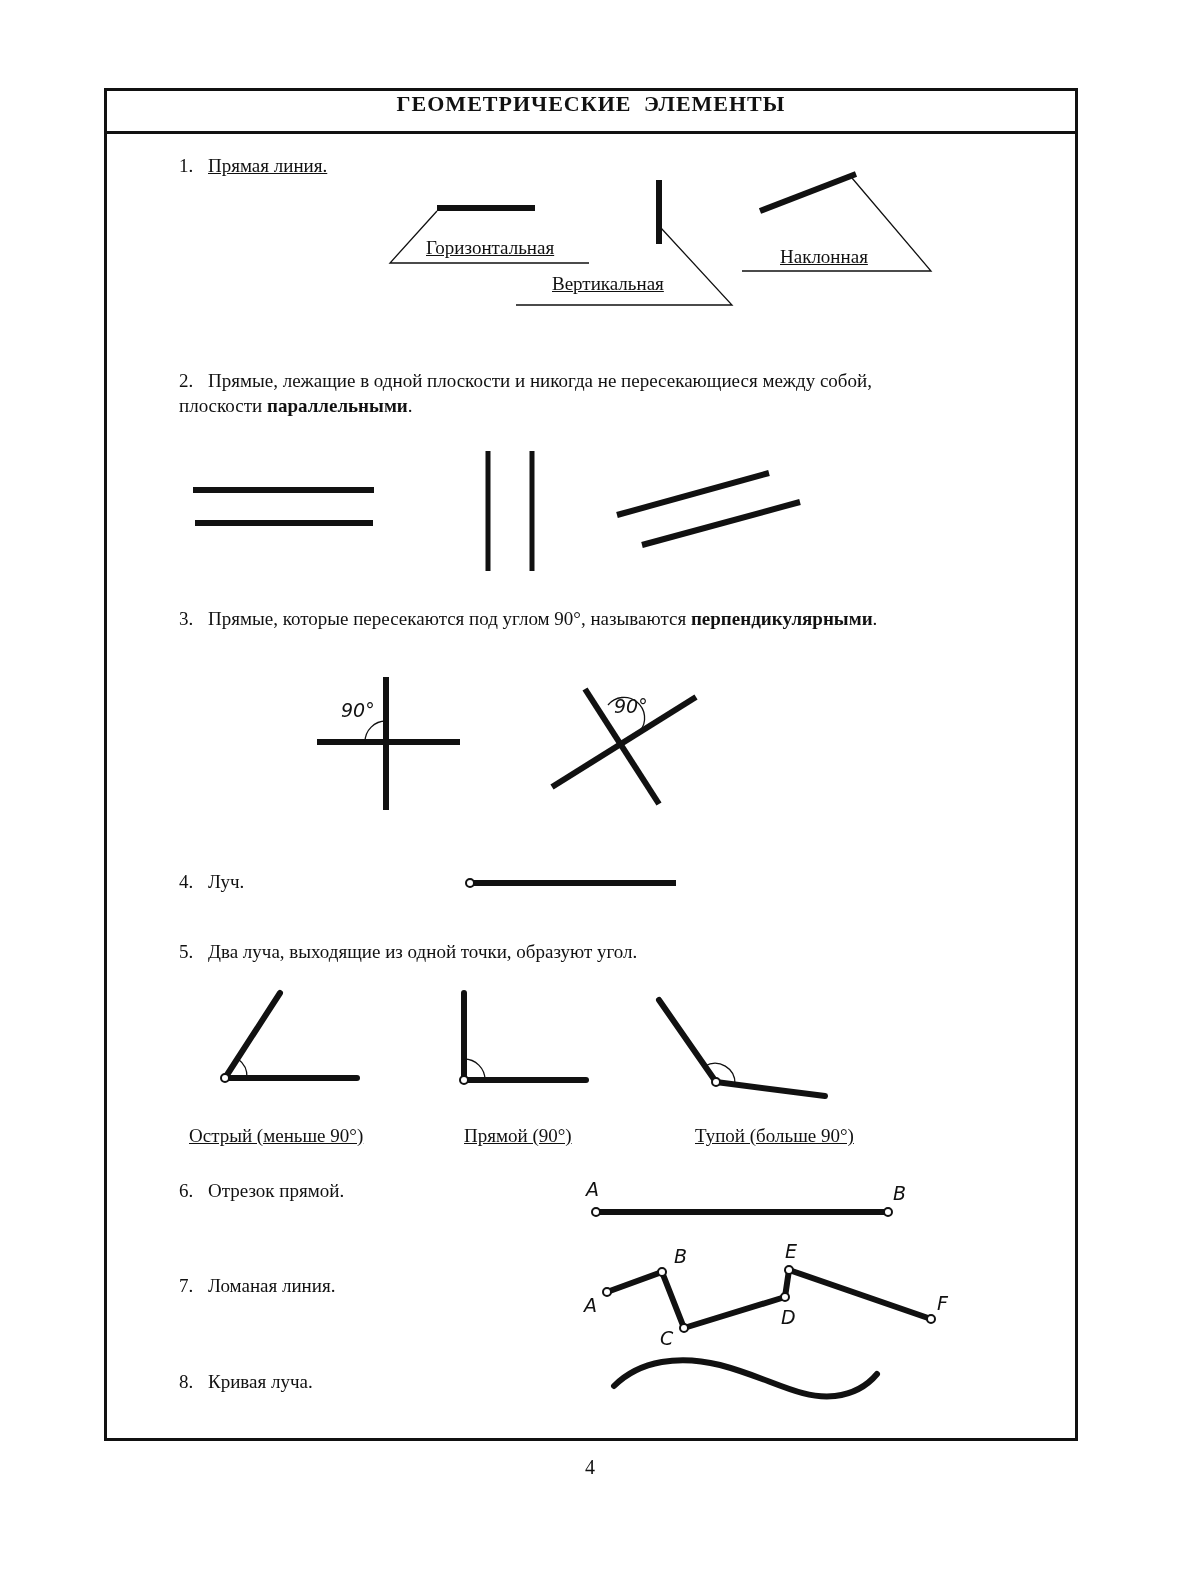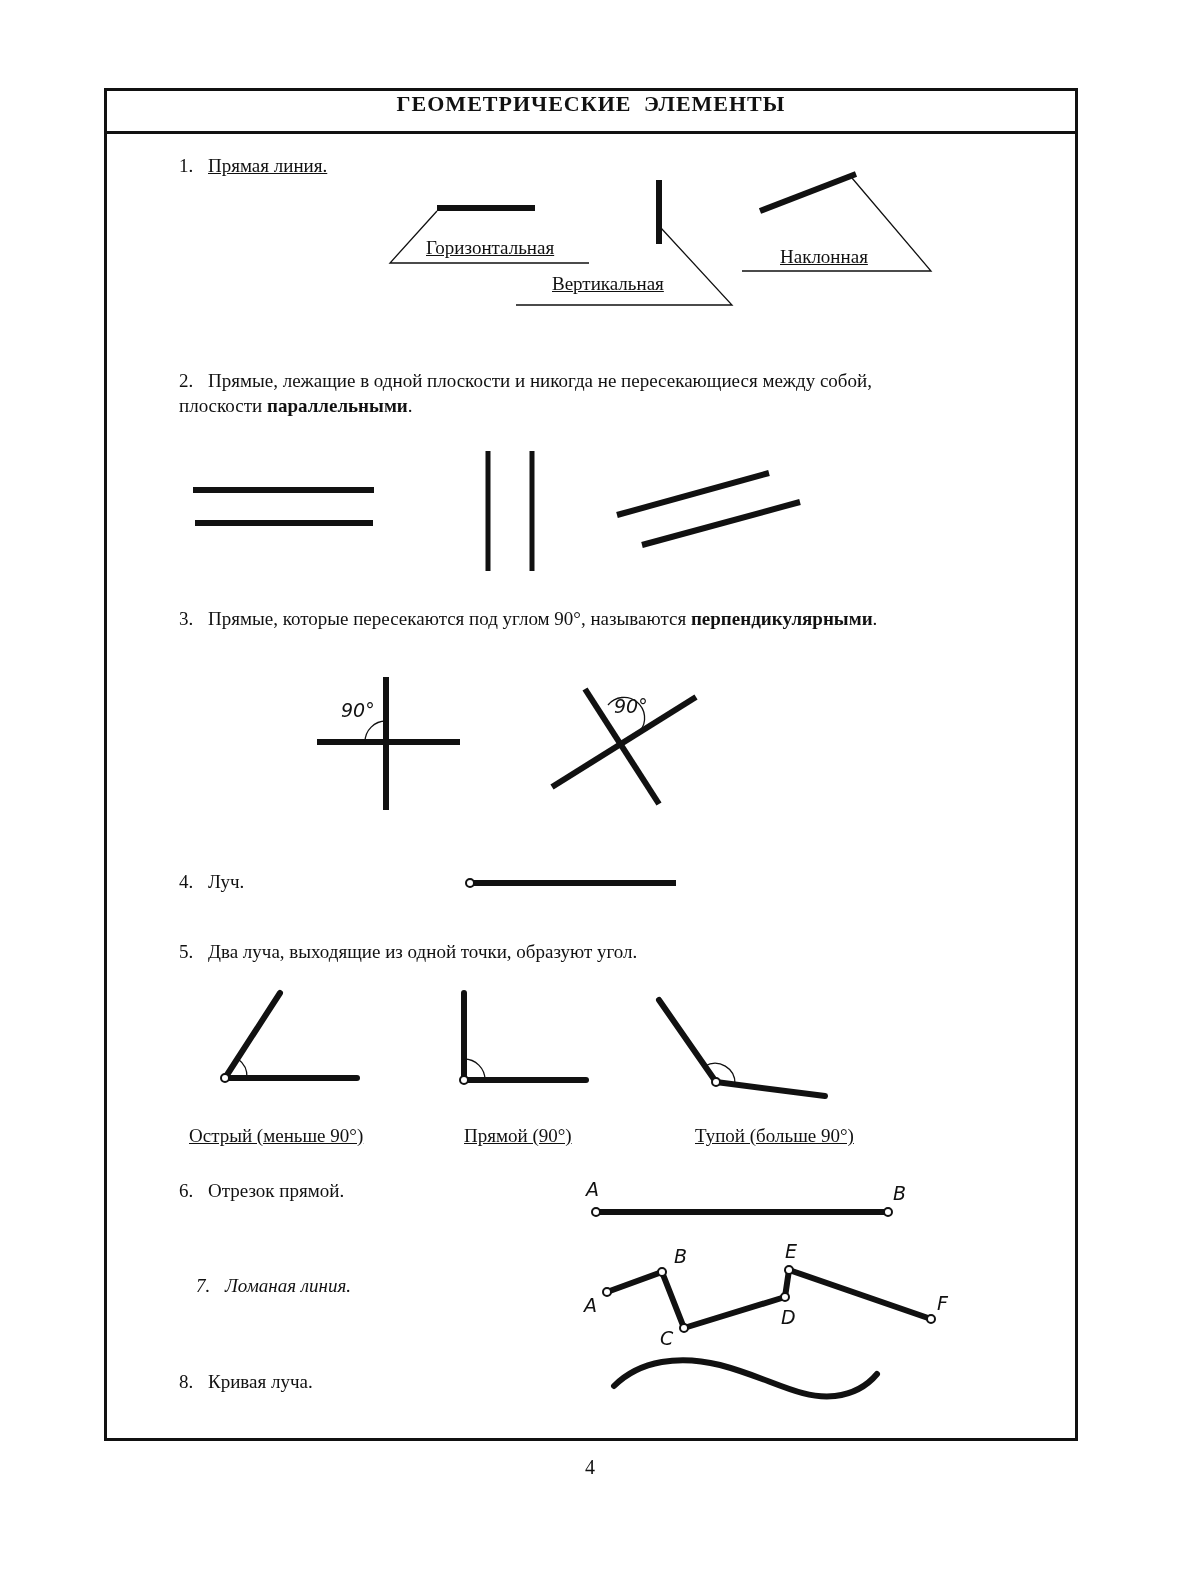--- a/index.html
+++ b/index.html
@@ -57,21 +57,21 @@
 <div class="lbl" style="left:189px; top:1125px;">Острый (меньше 90°)</div>
 <div class="lbl" style="left:464px; top:1125px;">Прямой (90°)</div>
 <div class="lbl" style="left:674px; top:1125px;margin-left:21px;">Тупой (больше 90°)</div>
 
 <div class="t" style="left:179px; top:1178px;">
   <span class="num">6.</span><span>Отрезок прямой.</span>
 </div>
 <div class="sans" style="left:586px; top:1178px;">A</div>
 <div class="sans" style="left:893px; top:1182px;">B</div>
 
-<div class="t" style="left:196px; top:1273px;font-style:italic;">
+<div class="t" style="left:179px; top:1273px;">
   <span class="num">7.</span><span>Ломаная линия.</span>
 </div>
 <div class="sans" style="left:584px; top:1294px;">A</div>
 <div class="sans" style="left:674px; top:1245px;">B</div>
 <div class="sans" style="left:660px; top:1327px;">C</div>
 <div class="sans" style="left:781px; top:1306px;">D</div>
 <div class="sans" style="left:785px; top:1240px;">E</div>
 <div class="sans" style="left:937px; top:1292px;">F</div>
 
 <div class="t" style="left:179px; top:1369px;">

